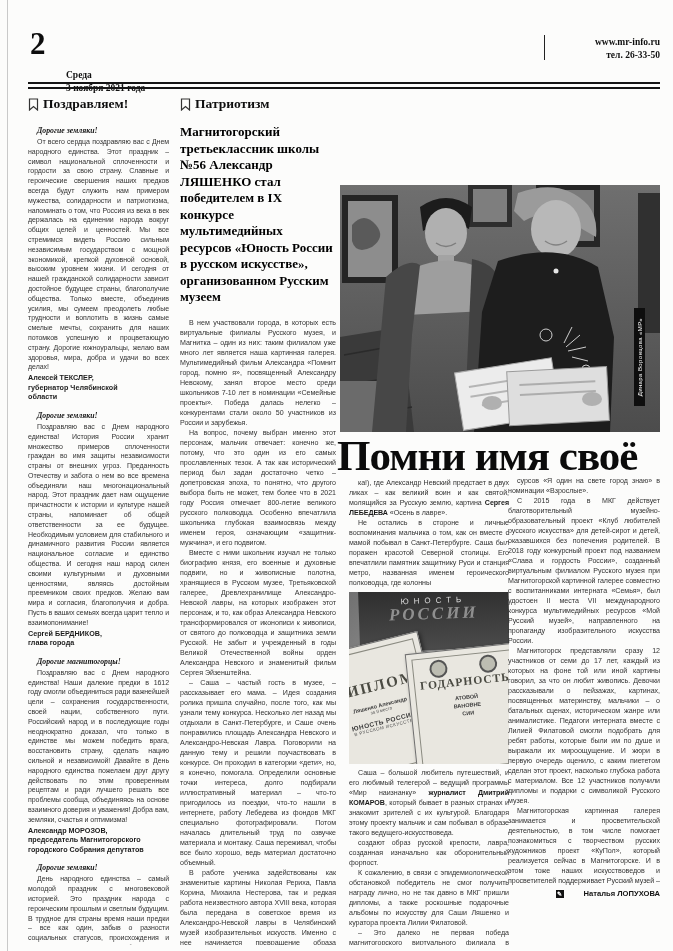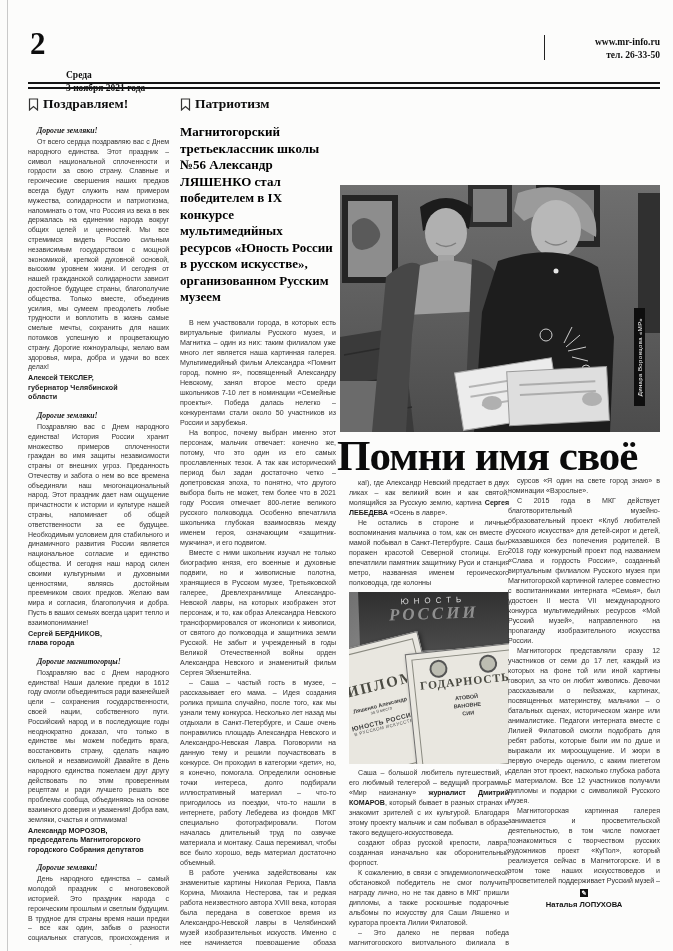--- a/index.html
+++ b/index.html
@@ -83,21 +83,21 @@
   .cert2 .t{margin-top:26px;font-family:"Liberation Serif",serif;font-weight:bold;
             font-size:11.5px;letter-spacing:1px;color:#4a4a42;}
   .cert2 .n{margin-top:6px;font-weight:bold;font-size:5.5px;line-height:8px;white-space:pre-line;}
   .medal{position:absolute;top:8px;width:14px;height:14px;border:2px solid #555;
          border-radius:50%;background:#bdbdb2;}
   .medal.m1{left:22px;} .medal.m2{right:22px;}
 
   
   .byline{position:absolute;left:508px;top:889px;width:152px;text-align:right;
           font-weight:bold;font-size:7.6px;color:#141414;display:flex;
-          justify-content:flex-end;align-items:center;gap:3px;flex-direction:column;}
+          justify-content:flex-end;align-items:center;gap:20px;}
   .pen-ic{display:inline-flex;align-items:center;justify-content:center;width:8px;height:8px;
           background:#111;color:#fff;font-size:6px;line-height:8px;}
 </style>
 </head>
 <body>
 
 <div class="page">
   <div class="scan-edge"></div>
 
   <div class="pagenum">2</div>

